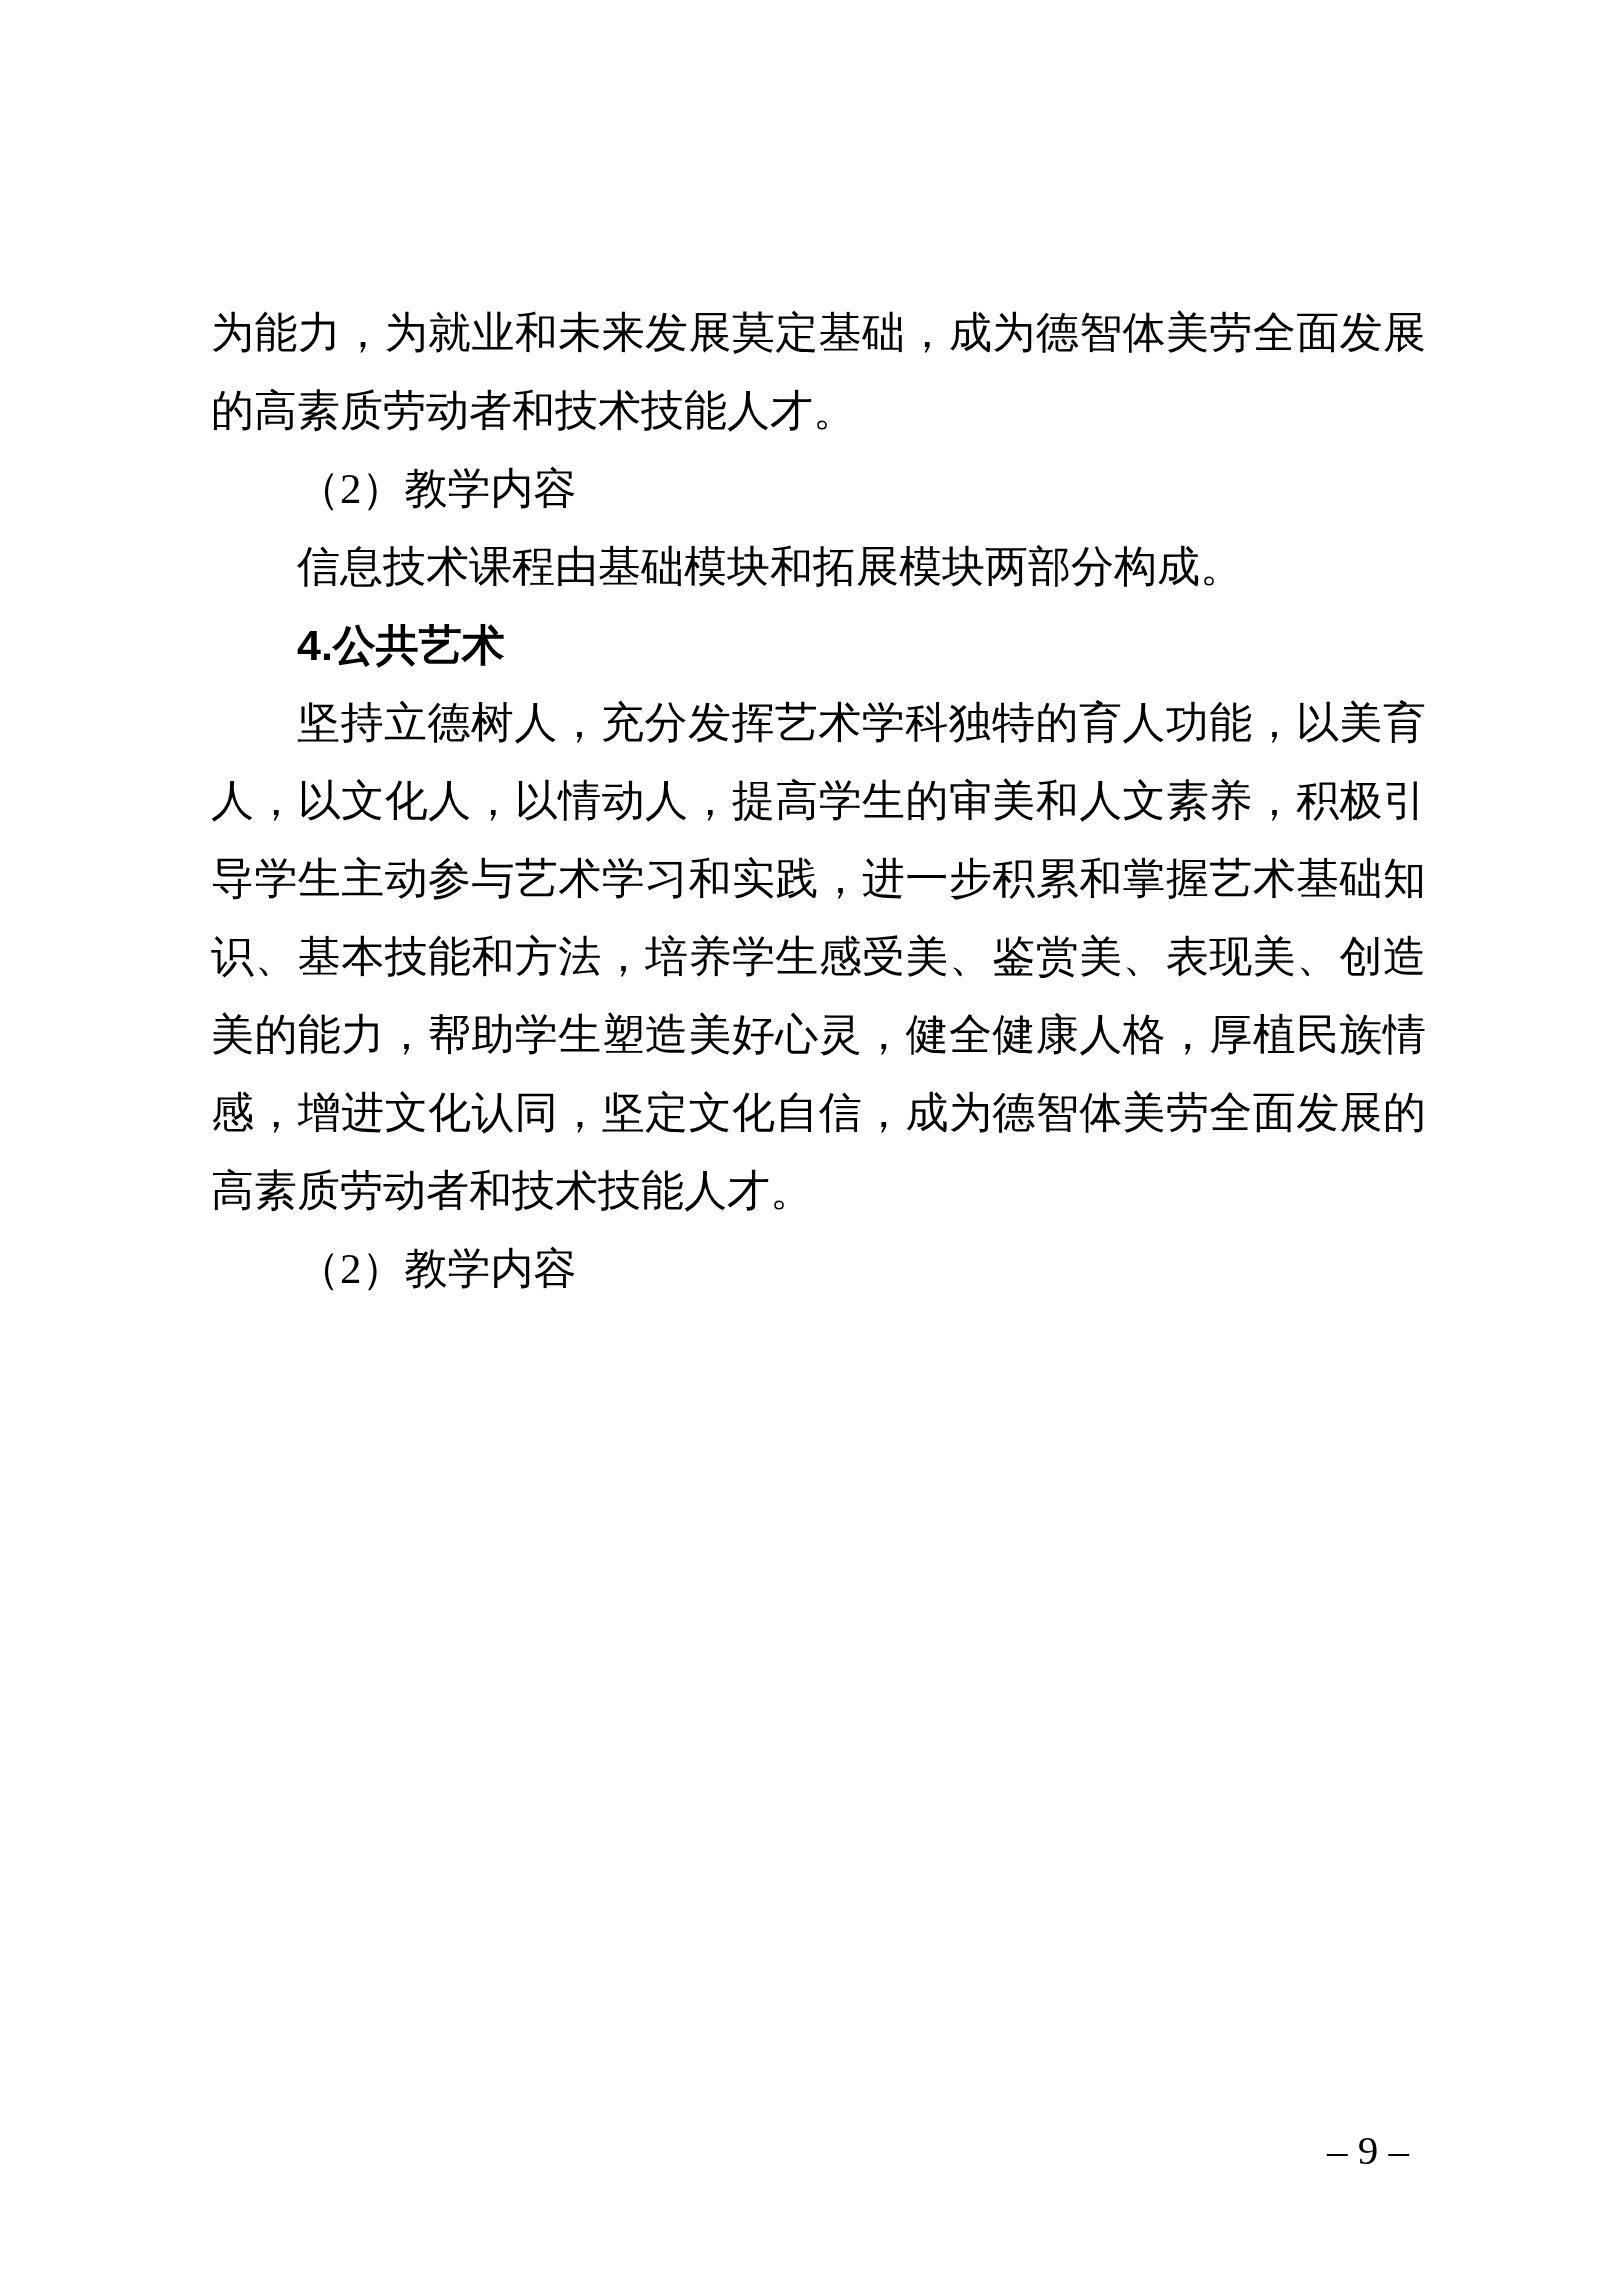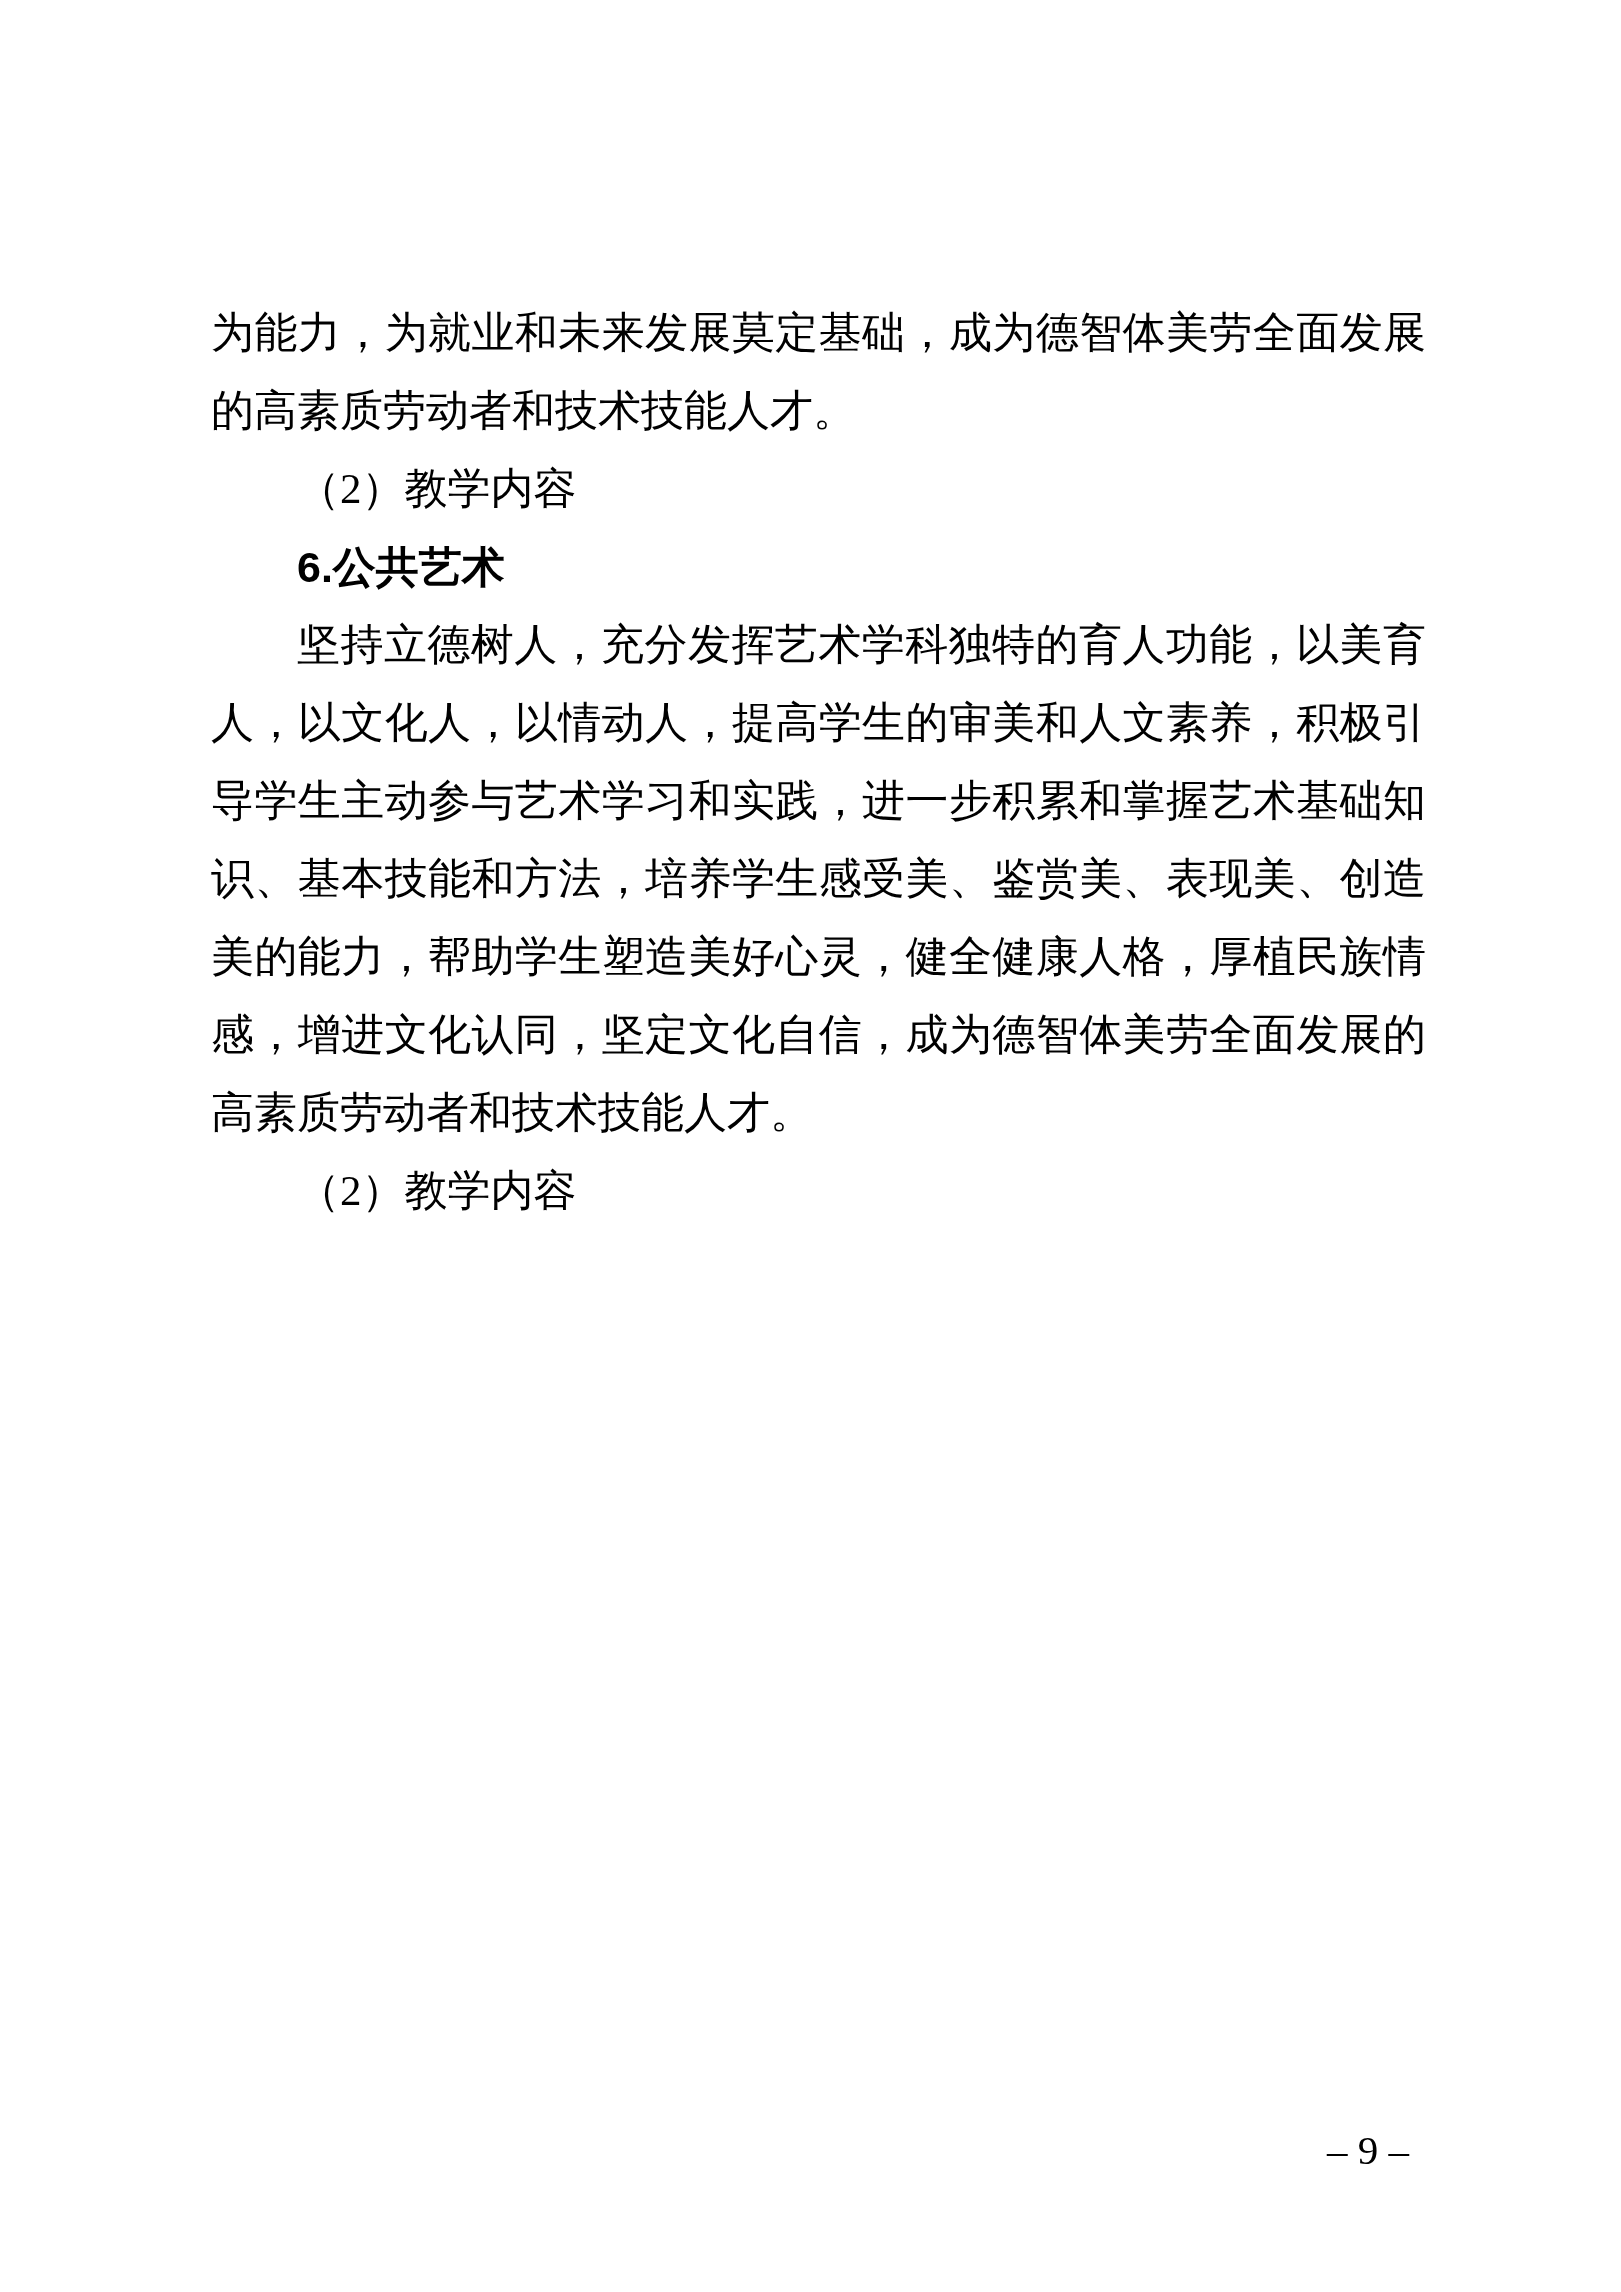--- a/index.html
+++ b/index.html
@@ -52,24 +52,25 @@
 </head>
 <body>
 
 <div class="page">
 
   <main class="content">
     <p class="para">为能力，为就业和未来发展莫定基础，成为德智体美劳全面发展的高素质劳动者和技术技能人才。</p>
 
     <p class="para indent">（2）教学内容</p>
 
+    <p class="para indent">信息技术课程由基础模块和拓展模块两部分构成。</p>
 
 
 
-    <p class="para indent heading">6.公共艺术</p>
+    <p class="para indent heading">4.公共艺术</p>
 
 
     <p class="para indent">坚持立德树人，充分发挥艺术学科独特的育人功能，以美育人，以文化人，以情动人，提高学生的审美和人文素养，积极引导学生主动参与艺术学习和实践，进一步积累和掌握艺术基础知识、基本技能和方法，培养学生感受美、鉴赏美、表现美、创造美的能力，帮助学生塑造美好心灵，健全健康人格，厚植民族情感，增进文化认同，坚定文化自信，成为德智体美劳全面发展的高素质劳动者和技术技能人才。</p>
 
     <p class="para indent">（2）教学内容</p>
   </main>
 
   <div class="footer">
     <span>– 9 –</span>
   </div>

